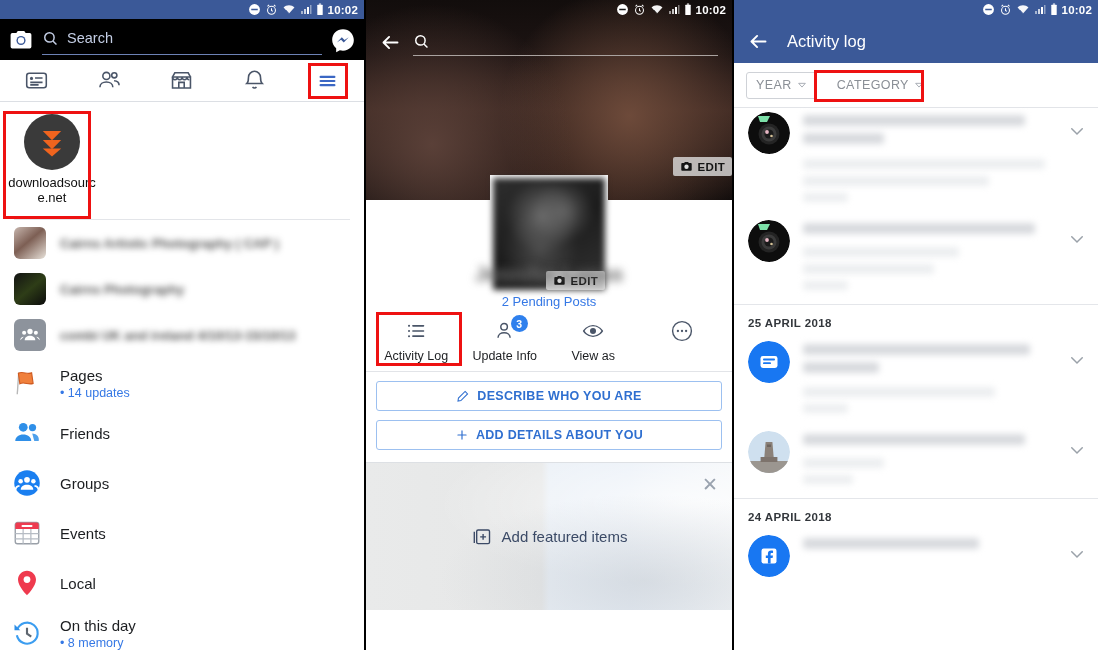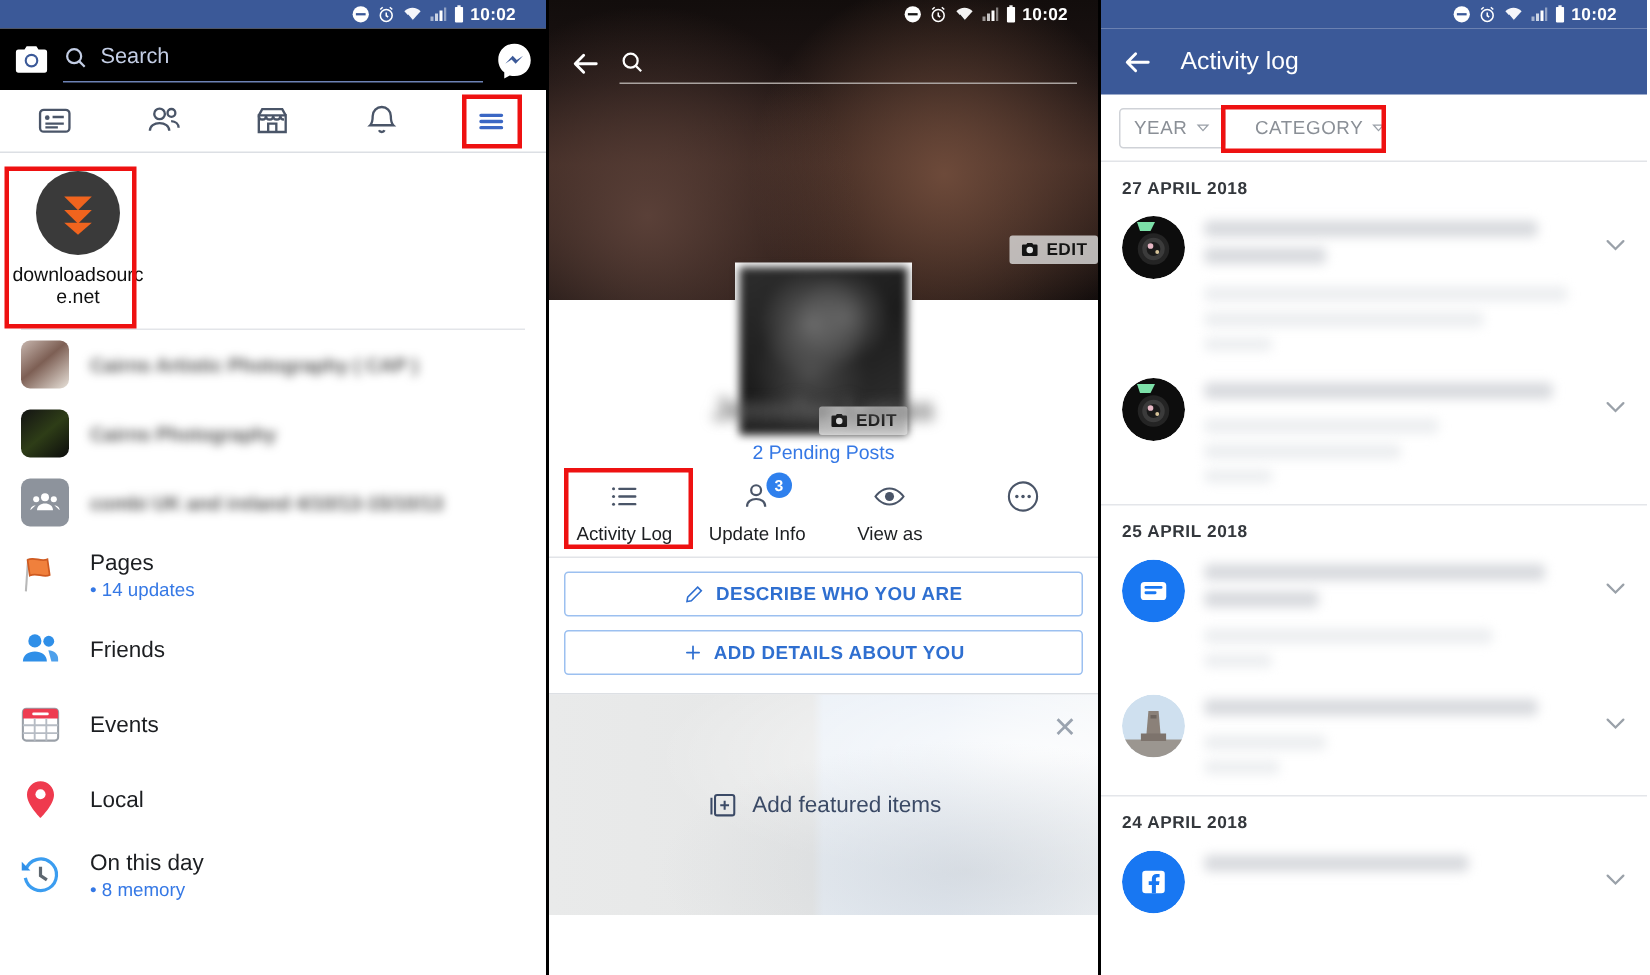--- a/index.html
+++ b/index.html
@@ -12,21 +12,21 @@
   .screens { display: flex; width: 1100px; height: 650px; }
   .panel { position: relative; overflow: hidden; background: #fff; }
   .panel.p1 { width: 366px; height: 650px; border-right: 2px solid #000; }
   .panel.p2 { width: 368px; height: 650px; border-right: 2px solid #000; }
   .panel.p3 { width: 364px; height: 650px; }
 
   
   .statusbar {
     height: 19px; background: #3b5998; display: flex;
     align-items: center; justify-content: flex-end;
-    padding-right: 20px; gap: 4px; color: #fff;
+    padding-right: 6px; gap: 4px; color: #fff;
   }
   .statusbar.dark { background: #1b1312; }
   .sb-ico { display: block; }
   .sb-time { font-size: 11.5px; font-weight: bold; letter-spacing: .2px; color:#fff; }
 
   
   .fb-search-bar {
     height: 41px; background: #000000; display: flex; align-items: center;
     padding: 0 8px; gap: 8px;
   }
@@ -327,20 +327,35 @@
             <circle cx="16.4" cy="7.6" r="2.9"></circle>
             <path d="M2.6 18.4c0-3.4 2.9-5.3 6.4-5.3s6.4 1.9 6.4 5.3z"></path>
             <path d="M16.2 12.4c3 .1 5.2 1.9 5.2 4.6v1.4h-3.6" opacity=".85"></path>
           </svg>
       </span>
       <span class="menu-txt">
           <span class="menu-label">Friends</span>
         </span>
     </div>
 
+    <div class="menu-row">
+      <span class="menu-ico">
+        <svg width="30" height="30" viewBox="0 0 24 24">
+            <circle cx="12" cy="12" r="10.2" fill="#1a7ff0"></circle>
+            <circle cx="12" cy="9.4" r="2.3" fill="#fff"></circle>
+            <circle cx="6.9" cy="10.6" r="1.8" fill="#fff"></circle>
+            <circle cx="17.1" cy="10.6" r="1.8" fill="#fff"></circle>
+            <path d="M7 17.4c0-2.6 2.2-4 5-4s5 1.4 5 4z" fill="#fff"></path>
+            <path d="M2.9 17.4c0-1.9 1.2-2.9 3.1-3.1M21.1 17.4c0-1.9-1.2-2.9-3.1-3.1" stroke="#fff" stroke-width="1.5" fill="none"></path>
+          </svg>
+      </span>
+      <span class="menu-txt">
+          <span class="menu-label">Groups</span>
+        </span>
+    </div>
 
     <div class="menu-row">
       <span class="menu-ico">
         <svg width="30" height="30" viewBox="0 0 24 24">
             <rect x="2.6" y="3.6" width="18.8" height="17" rx="1.8" fill="#fff" stroke="#9aa0a8" stroke-width="1.1"></rect>
             <path d="M2.6 5.4a1.8 1.8 0 0 1 1.8-1.8h15.2a1.8 1.8 0 0 1 1.8 1.8v3.4H2.6z" fill="#ee3b50"></path>
             <rect x="7.6" y="5.6" width="8.8" height="1.5" rx=".7" fill="#fff"></rect>
             <path d="M2.6 12.4h18.8M2.6 16.6h18.8M8.9 8.8v11.8M15.1 8.8v11.8" stroke="#b6bcc4" stroke-width="1"></path>
           </svg>
       </span>
@@ -555,21 +570,20 @@
       </div>
       <div class="chip plain">
         <span>CATEGORY</span>
         <svg width="10" height="10" viewBox="0 0 24 24" fill="none" stroke="#9aa0a8" stroke-width="2">
             <path d="M4 8h16l-8 9z"></path>
           </svg>
       </div>
       <div class="hlbox-abs" style="left:80px;top:7px;width:110px;height:32px;"></div>
     </div>
 
-    <div class="date-head">27 APRIL 2018</div>
     <div class="al-row">
       <div class="al-av">
         <svg width="42" height="42" viewBox="0 0 42 42">
             <circle cx="21" cy="21" r="21" fill="#0d0d0d"></circle>
             <path d="M10 4h12l-3 6H12z" fill="#7ce0a8"></path>
             <circle cx="21" cy="22" r="10.5" fill="#242424"></circle>
             <circle cx="21" cy="22" r="7.5" fill="#3b3b3b"></circle>
             <circle cx="21" cy="22" r="4.6" fill="#1a1a1a"></circle>
             <circle cx="19" cy="20" r="1.9" fill="#e7b7c5"></circle>
             <circle cx="23.5" cy="24" r="1.3" fill="#d7c49a"></circle>

